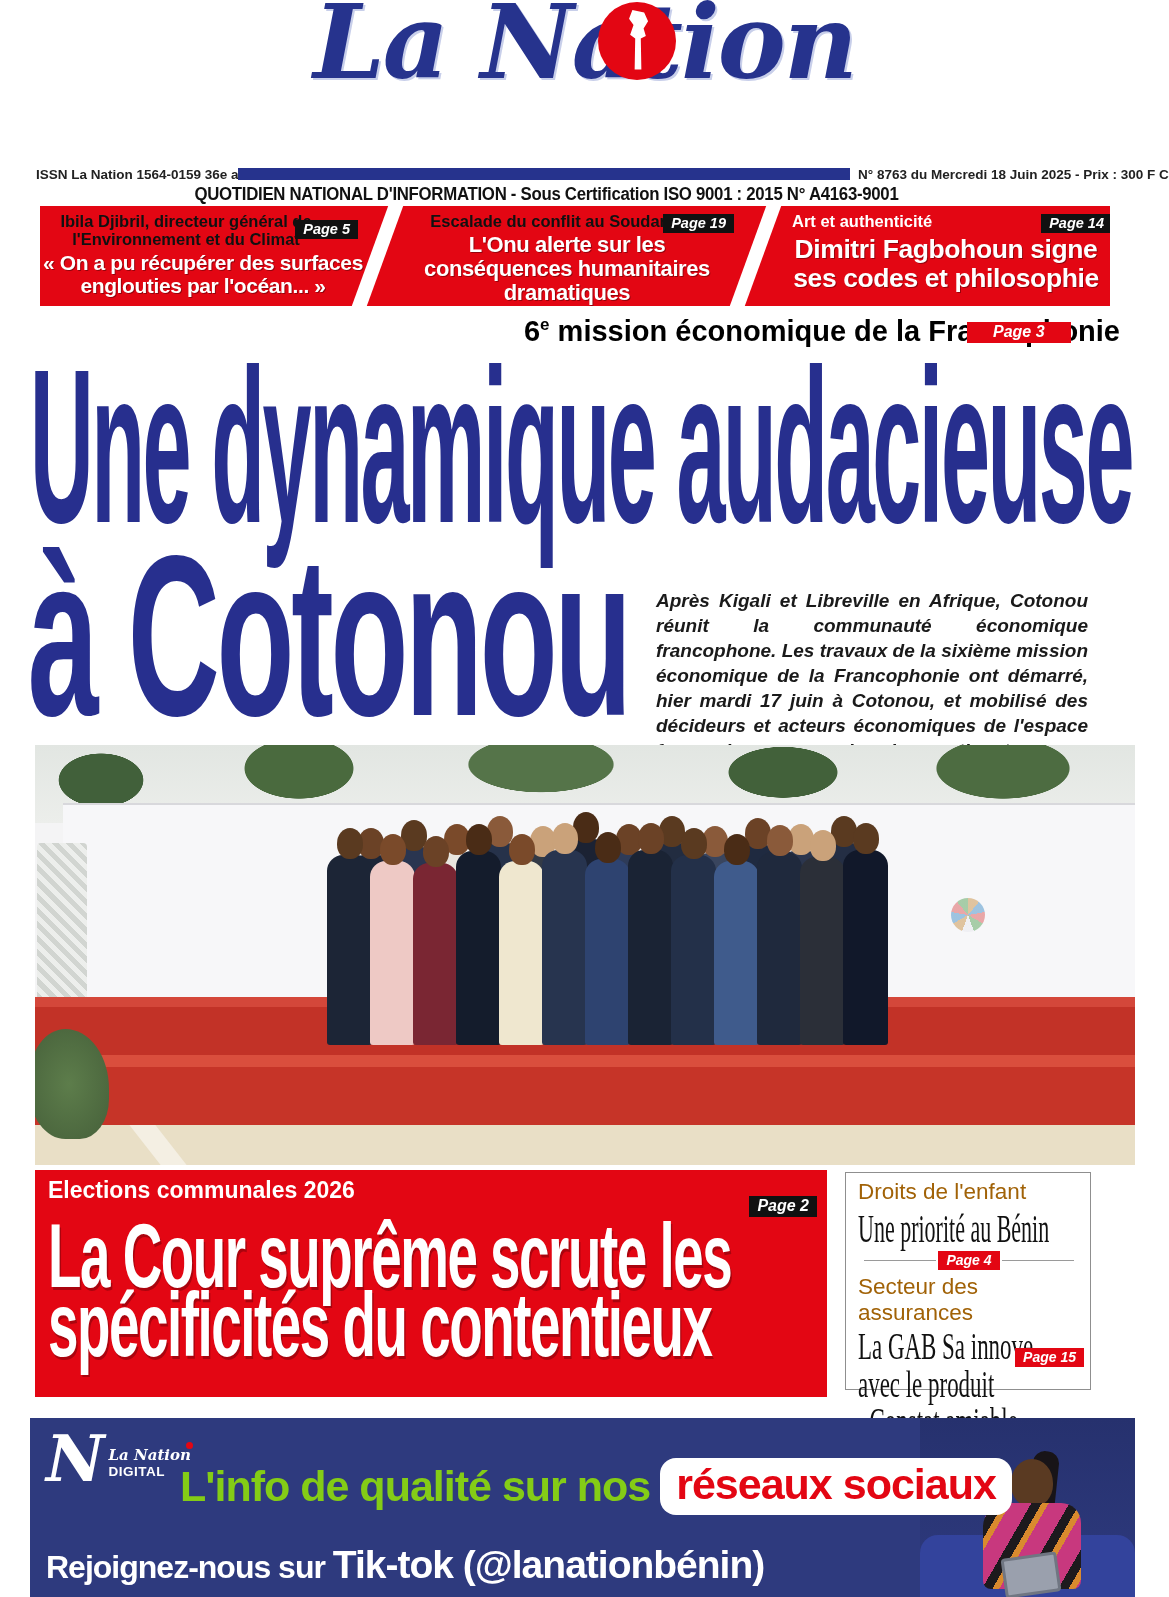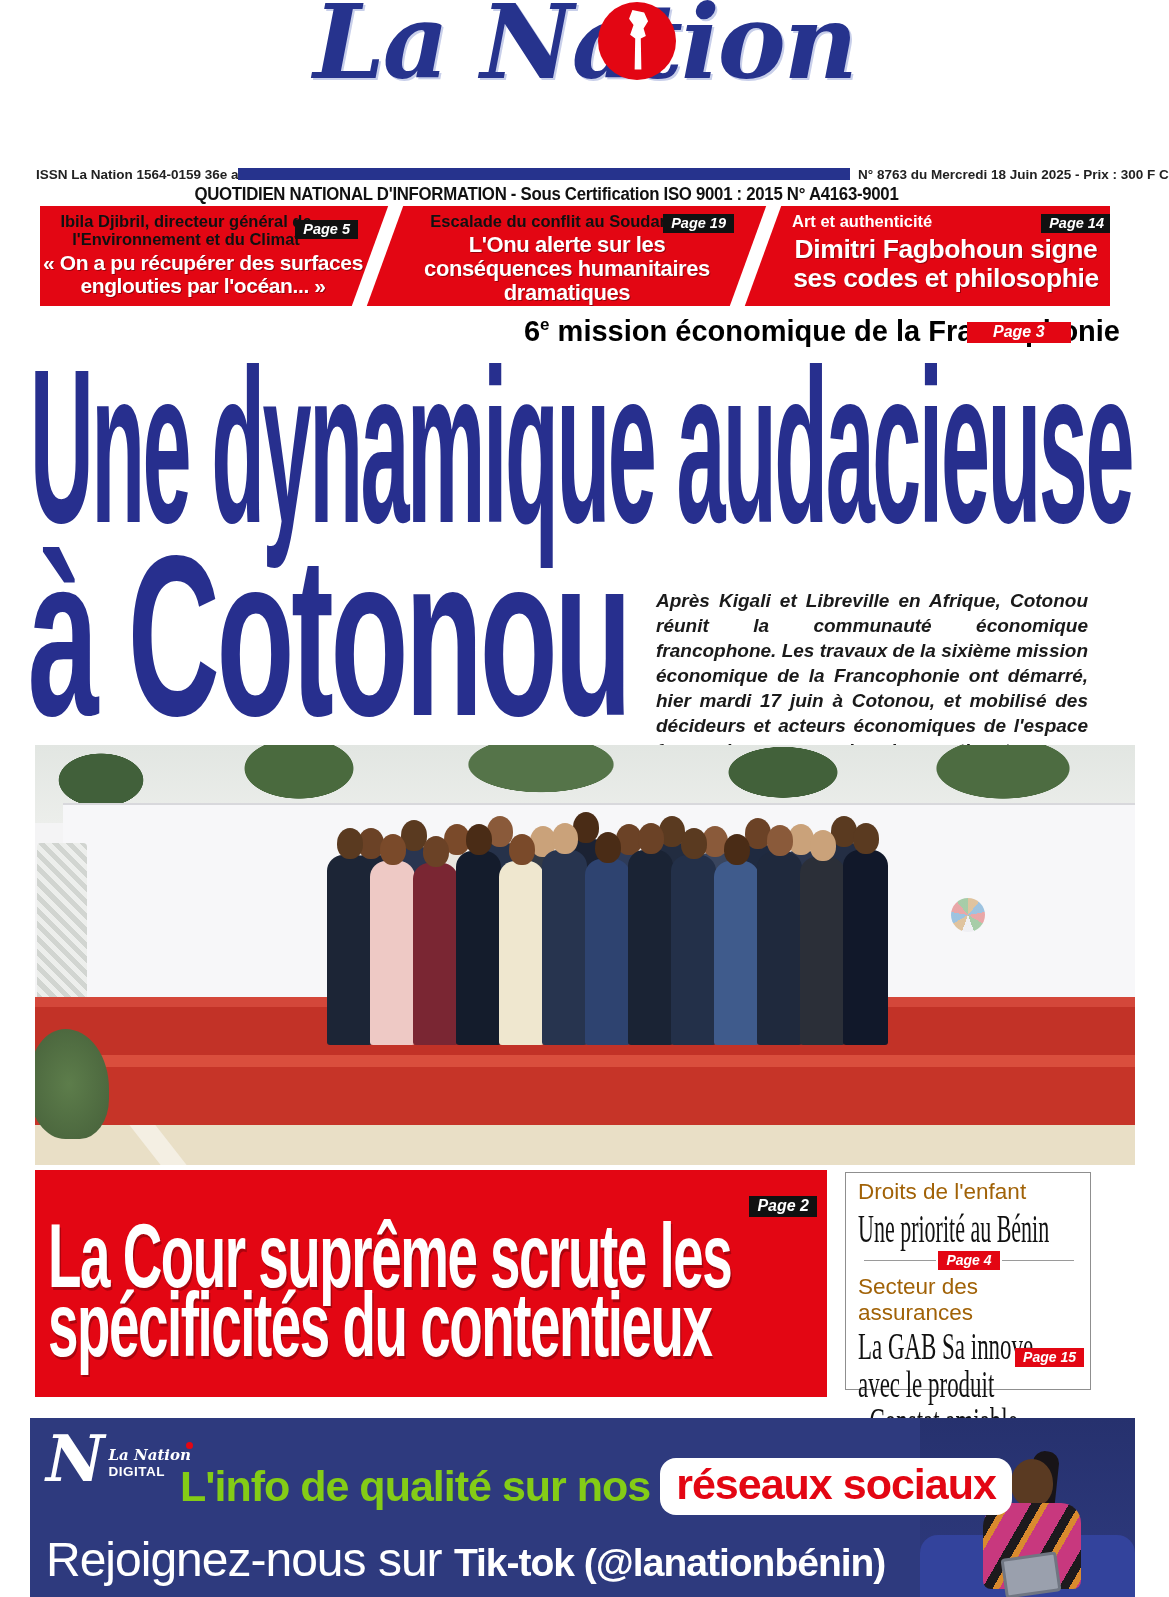--- a/index.html
+++ b/index.html
@@ -125,21 +125,21 @@
       color:#fff; line-height:.9; }
   .fb-logo-txt{ margin:16px 0 0 4px; }
   .fb-name1{ font-family:"DejaVu Serif", serif; font-style:italic; font-weight:bold; color:#fff; font-size:15px; position:relative;}
   .fb-name1 .dot{ position:absolute; right:-2px; top:-4px; width:7px; height:7px; border-radius:50%; background:#e30613; }
   .fb-name2{ color:#fff; font-weight:bold; font-size:13.5px; letter-spacing:.5px; }
   .fb-line1{ position:absolute; left:150px; top:40px; display:flex; align-items:center; white-space:nowrap; }
   .fb-msg{ color:#84cc16; font-weight:bold; font-size:43px; letter-spacing:-1px; }
   .fb-highlight{ margin-left:10px; background:#fff; color:#e30613; font-weight:800; font-size:43px;
       letter-spacing:-1px; padding:2px 16px 6px; border-radius:16px; }
   .fb-line2{ position:absolute; left:16px; bottom:10px; color:#fff; white-space:nowrap; }
-  .fb-cta-pre{ font-size:48px; font-weight:400; letter-spacing:-1px; }
+  .fb-cta-pre{ font-size:32px; font-weight:700; letter-spacing:-1px; }
   .fb-cta-bold{ font-size:39px; font-weight:700; letter-spacing:-1px; }
   .fb-photo{ position:absolute; right:0; top:0; width:215px; height:100%; background:linear-gradient(#26316e,#2e3a7e); }
   .fb-couch{ position:absolute; right:0; bottom:0; width:215px; height:62px; background:#33439c; border-radius:18px 18px 0 0; }
   .fb-person{ position:absolute; right:48px; bottom:8px; width:110px; height:130px; }
   .fb-head{ position:absolute; left:34px; top:0; width:42px; height:48px; border-radius:50% 50% 46% 46%; background:#5a3a22; }
   .fb-braids{ position:absolute; left:52px; top:-8px; width:26px; height:100px; border-radius:12px; background:#181418; transform:rotate(6deg); }
   .fb-body{ position:absolute; left:6px; top:44px; width:98px; height:86px; border-radius:24px 20px 8px 8px;
       background:repeating-linear-gradient(120deg,#c8387e 0 9px,#1d1a1d 9px 18px,#d98a2e 18px 24px,#c8387e 24px 33px); }
   .fb-tablet{ position:absolute; left:26px; top:96px; width:56px; height:40px; background:#9aa0ad; border:3px solid #707682;
       border-radius:4px; transform:rotate(-8deg); }
@@ -226,20 +226,21 @@
         <div class="person" style="--suit: #2b2f38; --skin: #caa27a; height: 188px;"></div>
         <div class="person" style="--suit: #11182a; --skin: #5a3a20; height: 195px;"></div>
       </div>
     <div class="ground">
         <div class="stripe"></div>
       </div>
     <div class="plant"></div>
   </div>
 
   <div class="story-red">
+    <div class="kicker">Elections communales 2026</div>
     <span class="badge t-badge2">Page 2</span>
     <div class="headline">
       <span>La Cour suprême scrute les</span>
       <span>spécificités du contentieux</span>
     </div>
   </div>
 
   <div class="sidebox">
     <div class="sb-kicker">Droits de l'enfant</div>
     <div class="sb-head1">Une priorité au Bénin</div>

